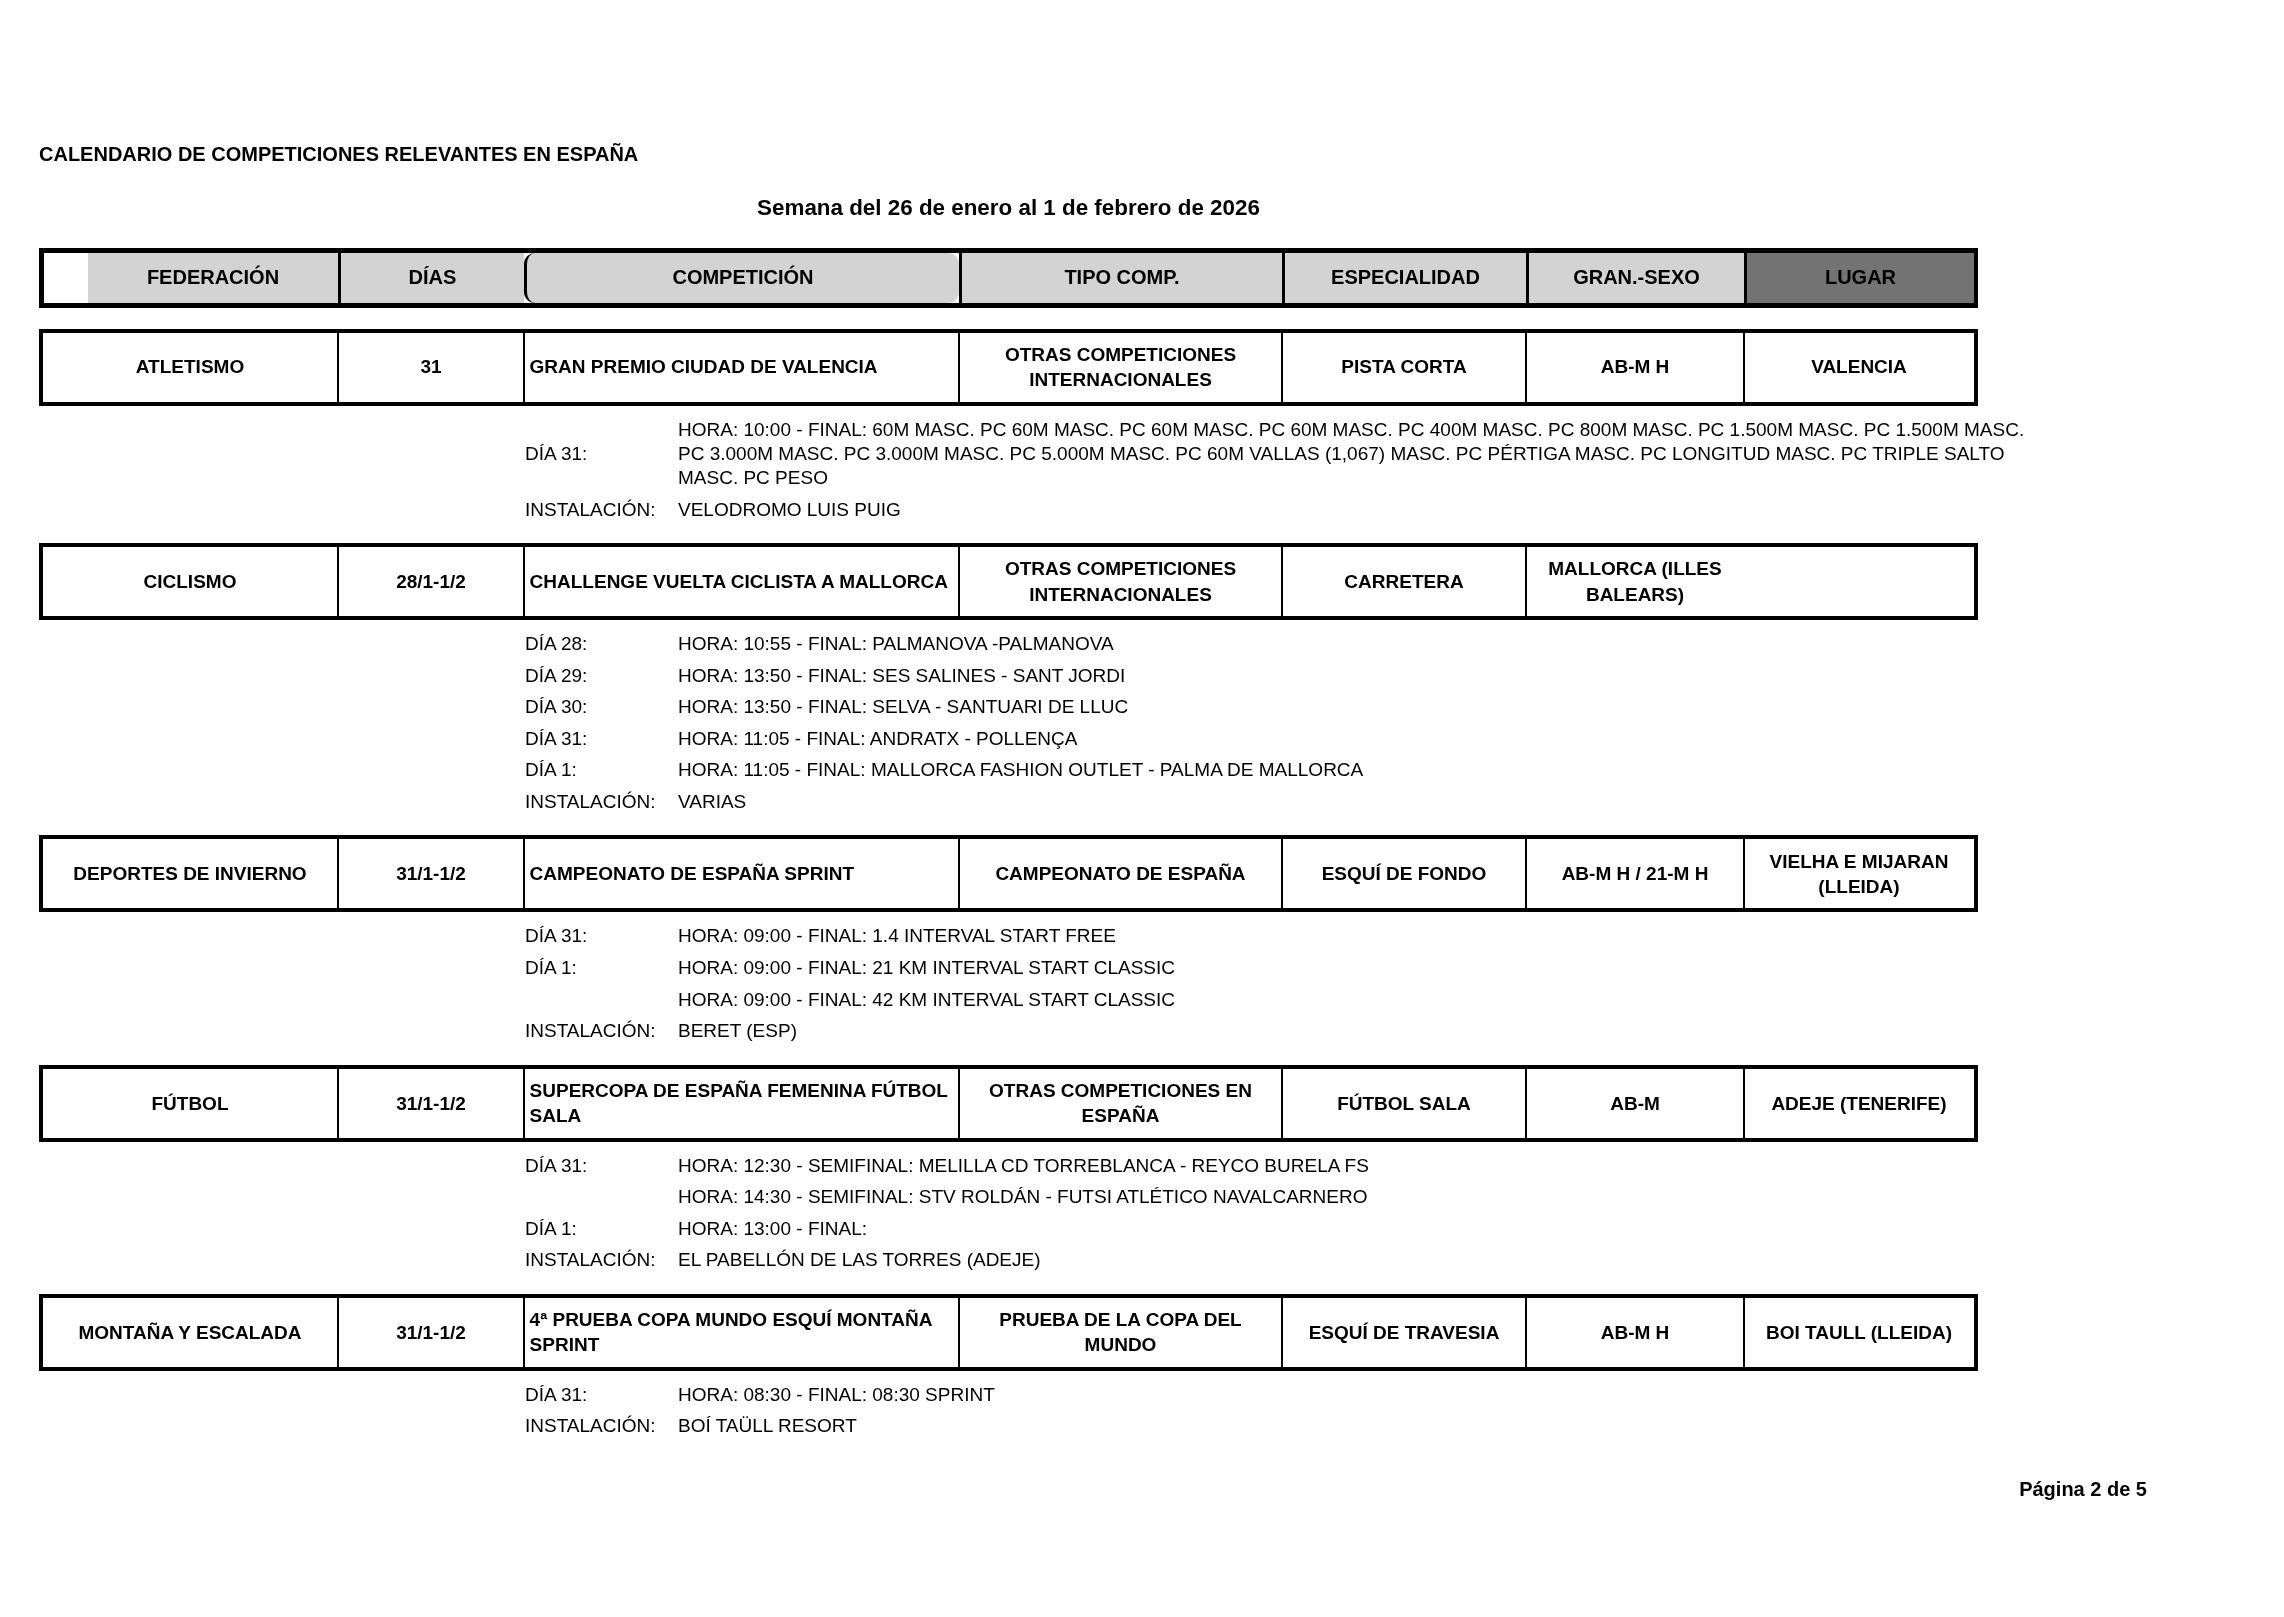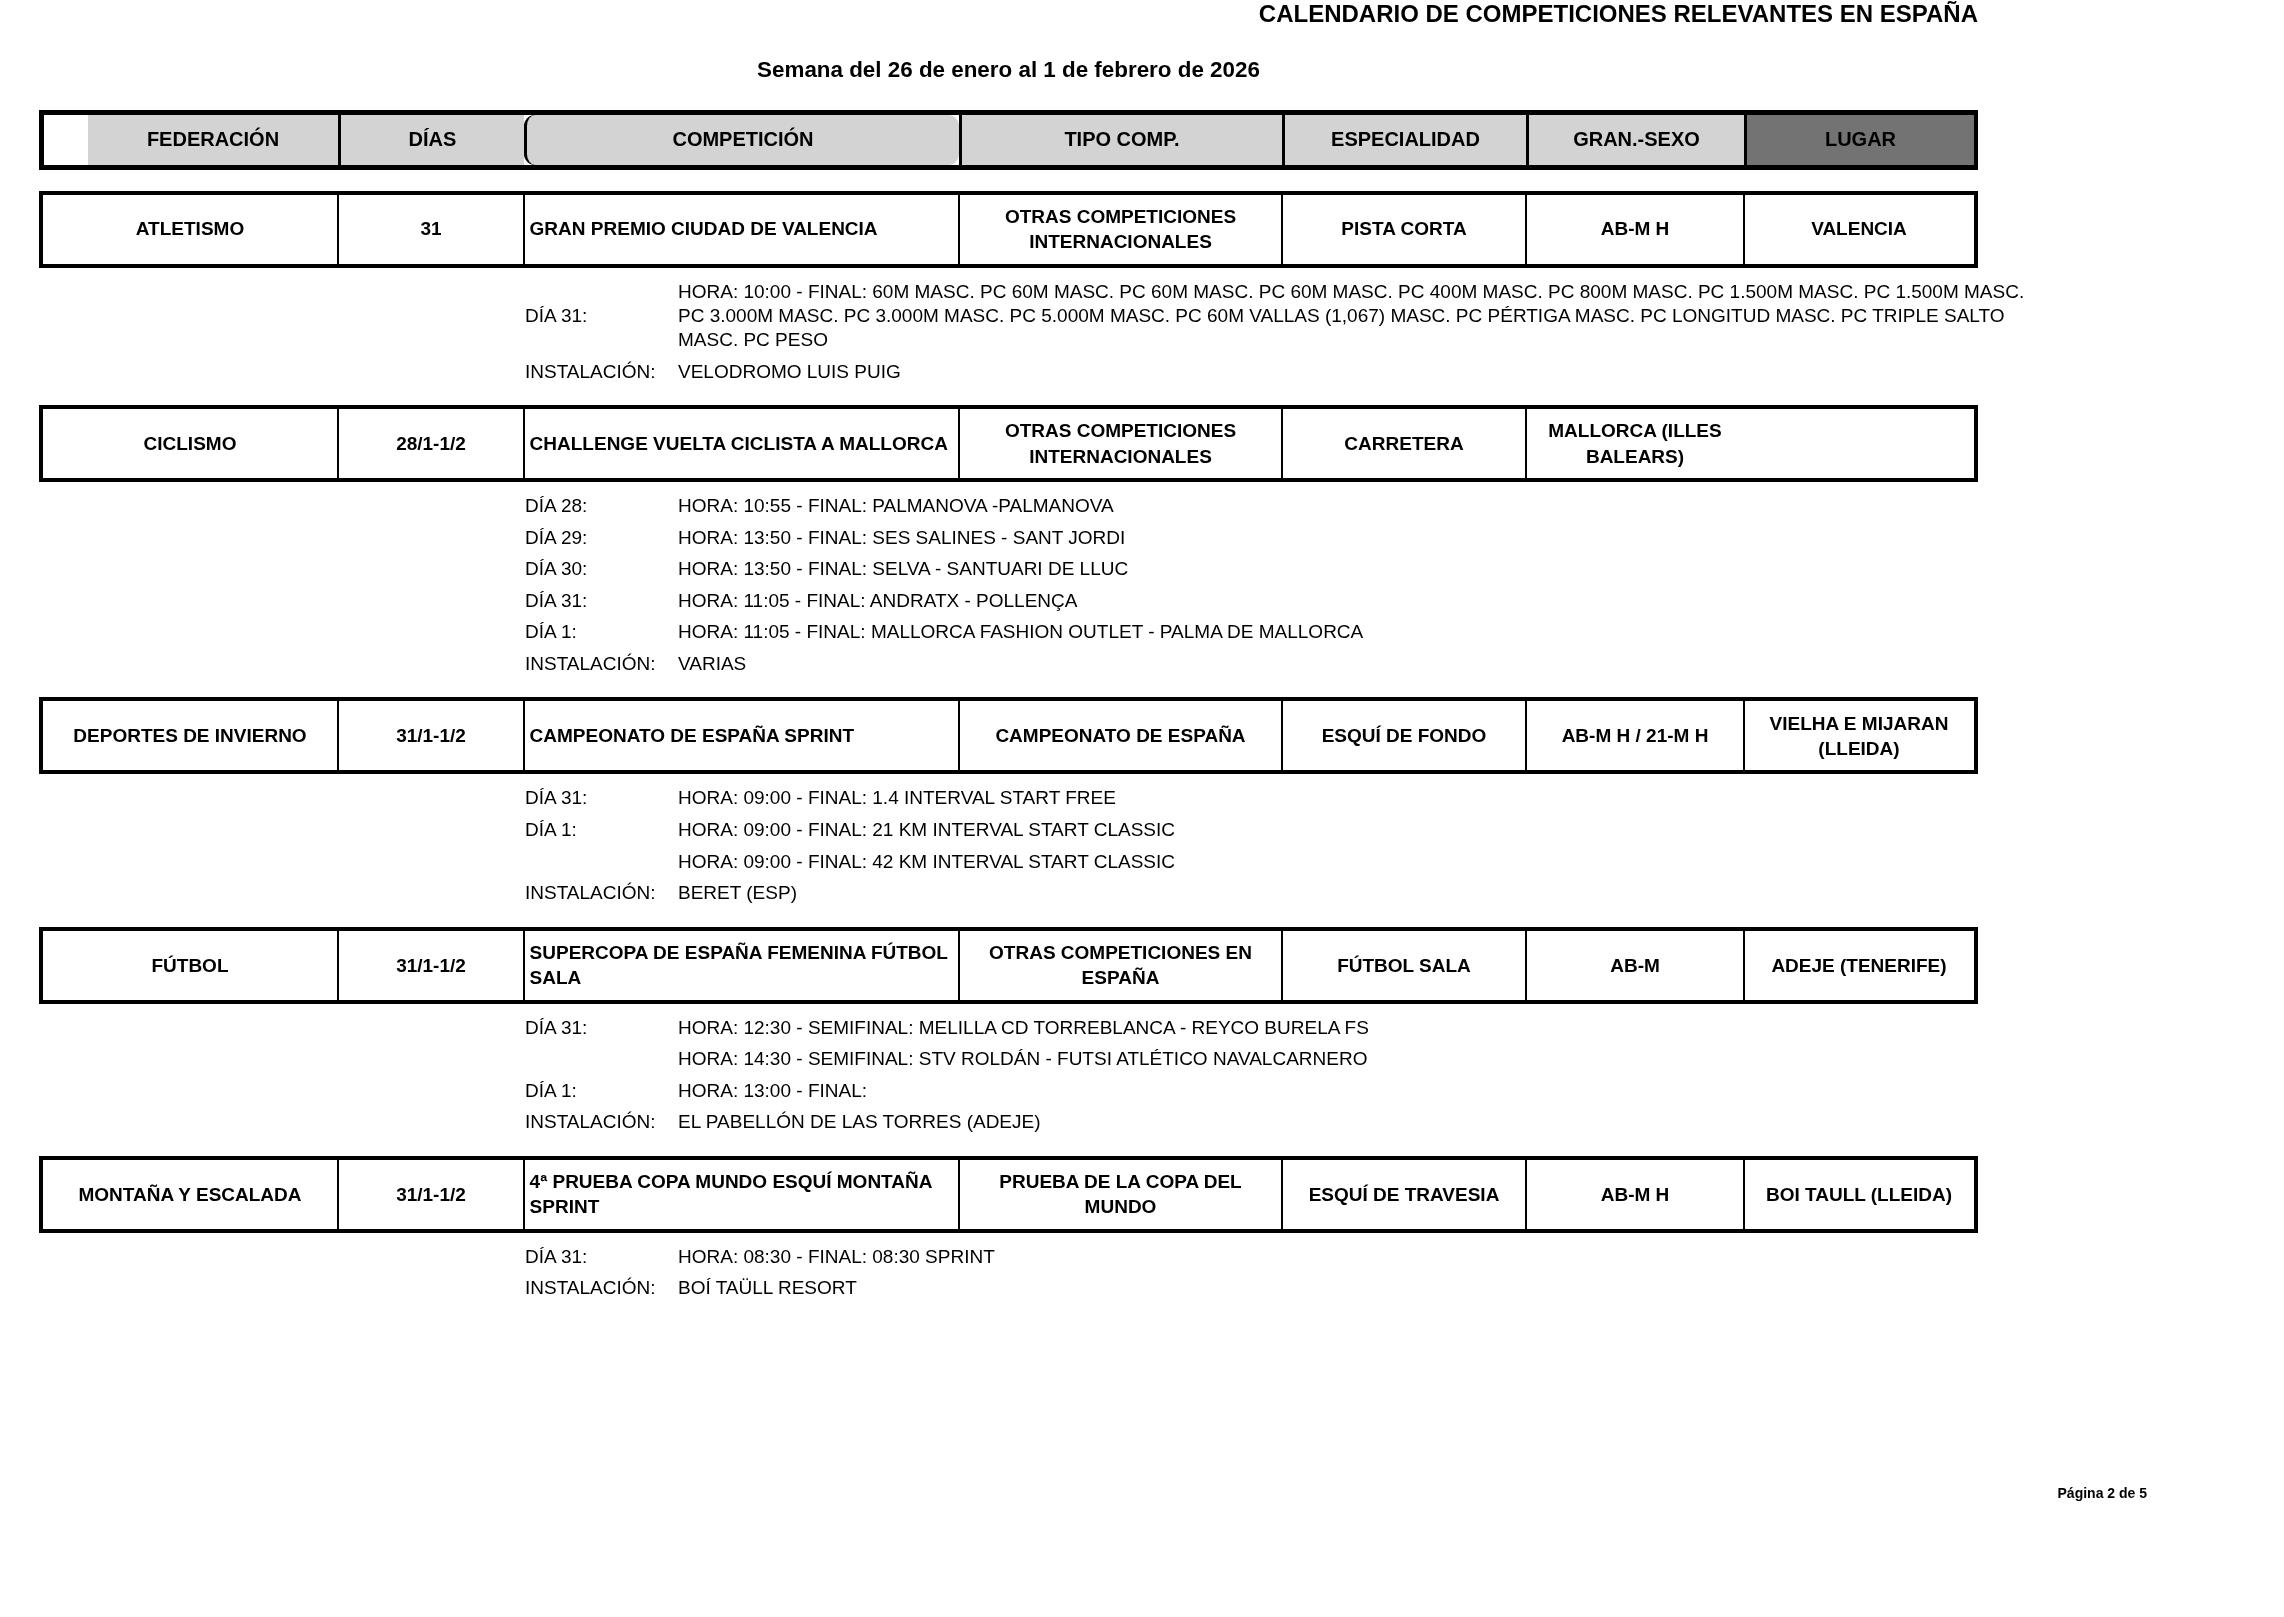--- a/index.html
+++ b/index.html
@@ -1,21 +1,21 @@
 <!DOCTYPE html>
 <html style="font-size:7.3px"><head>
 <meta charset="utf-8">
 <style>
   html,body { margin:0; padding:0; }
   body {
     width:2286px; height:1618px; background:#ffffff; position:relative;
     font-family:"Liberation Sans", sans-serif; color:#000;
   }
   .content { position:absolute; left:39px; top:0; width:1939px; }
-  .page-title { text-align:right; font-size:24px; font-weight:bold; }
+  .page-title { margin-top:143px; text-align:left; font-size:20px; font-weight:bold; }
   .page-subtitle { margin-top:29px; text-align:center; font-size:22.4px; font-weight:bold; }
 
   .tbl { display:grid; grid-template-columns:294px 186px 435px 323px 244px 218px 230px; box-sizing:content-box; }
   .header-tbl { margin-top:26.5px; border:5.5px solid #000; }
   .hcell {
     background:#d3d3d3; min-height:50px; display:flex; align-items:center; justify-content:center;
     font-weight:bold; font-size:20px; border-left:3.2px solid #000; box-sizing:border-box;
     text-align:center; padding:1.8px 3.7px;
   }
   .hcell.first { border-left:none;margin-left:44px; }
@@ -30,21 +30,21 @@
   .cell.first { border-left:none; }
   .cell.competicion { justify-content:flex-start; text-align:left; padding:3.7px 4.6px; }
   .cell.tipo { padding:3.7px 19px; }
   .cell.lugar { padding:3.7px 11px; }
 
   .details { margin-top:12px; }
   .detail-row { display:flex; align-items:center; margin-left:486px; margin-bottom:7.3px; font-size:19px; line-height:1.28; }
   .detail-label { width:153px; flex:none; }
   .detail-text { width:1364px; flex:none; }
 
-  .page-footer { position:absolute; right:139px; bottom:117px; font-size:14px; font-weight:bold; }
+  .page-footer { position:absolute; right:139px; bottom:117px; font-size:20px; font-weight:bold; }
 </style>
 </head>
 <body>
 
 <div class="content">
 
   <div class="page-title">CALENDARIO DE COMPETICIONES RELEVANTES EN ESPAÑA</div>
   <div class="page-subtitle">Semana del 26 de enero al 1 de febrero de 2026</div>
 
   <div class="tbl header-tbl">

